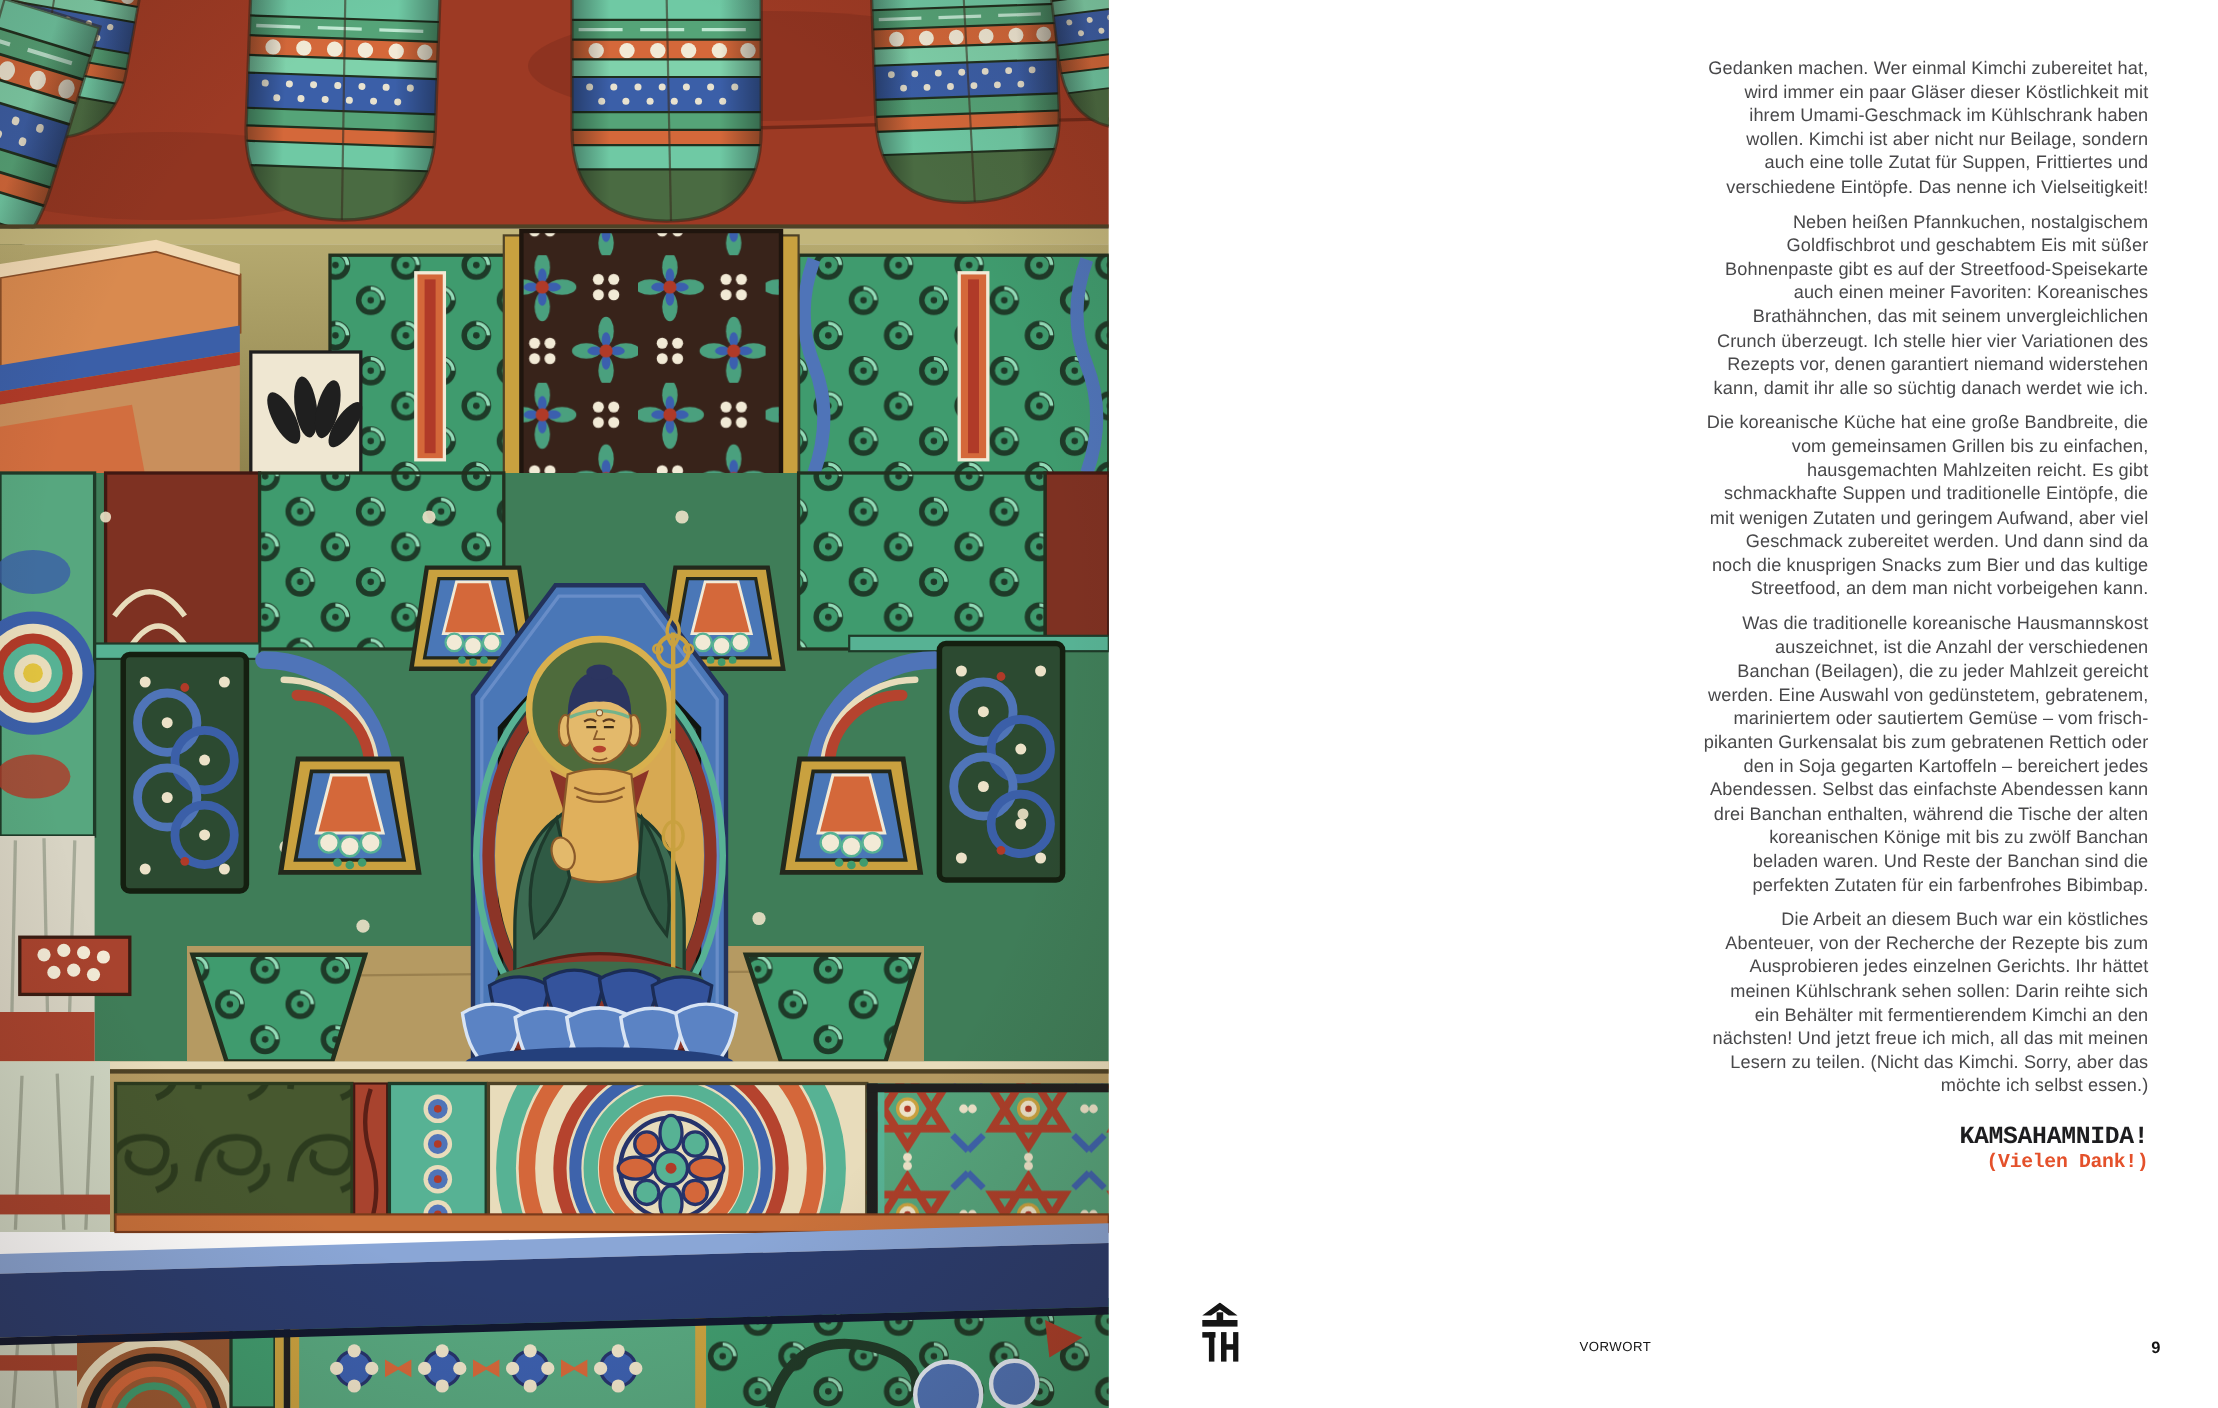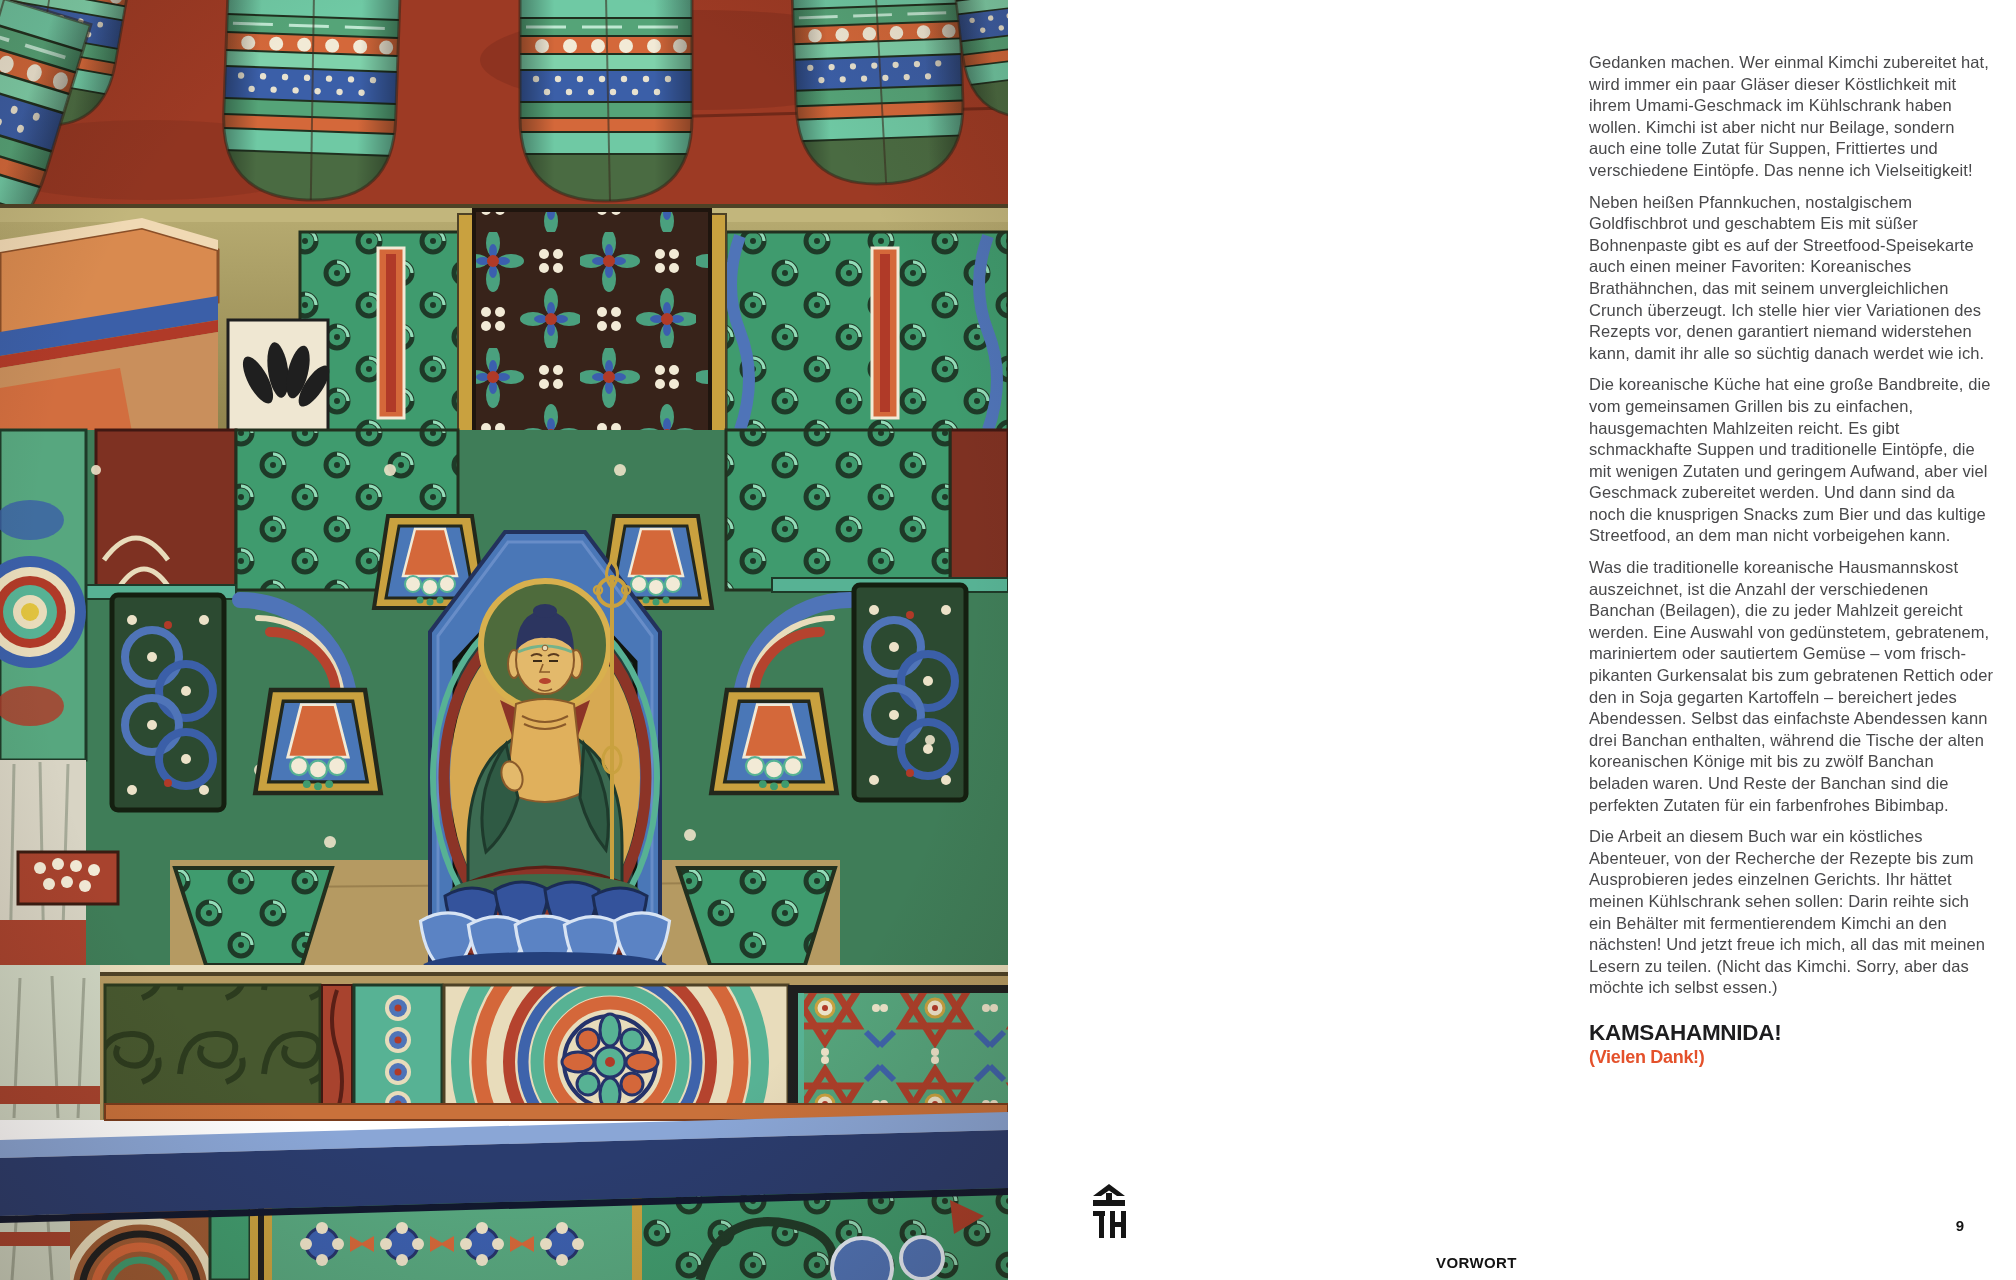--- a/index.html
+++ b/index.html
@@ -1,25 +1,25 @@
 <!DOCTYPE html>
 <html lang="de"><head>
 <meta charset="utf-8">
 <style>
   html,body{margin:0;padding:0;background:#ffffff;}
   .spread{position:relative;width:2016px;height:1280px;background:#ffffff;overflow:hidden;
           font-family:"Liberation Sans",sans-serif;}
   .photo-page{position:absolute;left:0;top:0;width:1008px;height:1280px;}
-  .text-col{position:absolute;left:1589px;top:52px;width:406px;color:#48484a;
-            font-size:16.5px;line-height:21.6px;letter-spacing:.1px;text-align:left;}
+  .text-col{position:absolute;left:1547px;top:52px;width:406px;color:#48484a;
+            font-size:16.5px;line-height:21.6px;letter-spacing:.1px;text-align:right;}
   .text-col p{margin:0 0 10px 0;}
-  .closing{margin-top:22px;}
+  .closing{margin-top:22px;font-family:Liberation Mono, monospace;}
   .closing-ko{font-weight:bold;font-size:22.5px;line-height:24px;letter-spacing:-.3px;color:#1d1d1f;}
   .closing-de{font-weight:bold;font-size:18px;line-height:24px;letter-spacing:-.3px;color:#e4512b;}
-  .footer-section{position:absolute;left:1436px;top:1254px;font-size:15px;font-weight:bold;
+  .footer-section{position:absolute;left:1436px;top:1217px;font-size:12px;font-weight:normal;
                   letter-spacing:.4px;color:#131313;}
   .pagenum{position:absolute;left:1930px;top:1217px;width:34px;text-align:right;
            font-size:15px;font-weight:bold;color:#131313;}
   .logo{position:absolute;left:1092px;top:1184px;width:34px;height:54px;}
 </style>
 </head>
 <body>
 
 <div class="spread">
 

